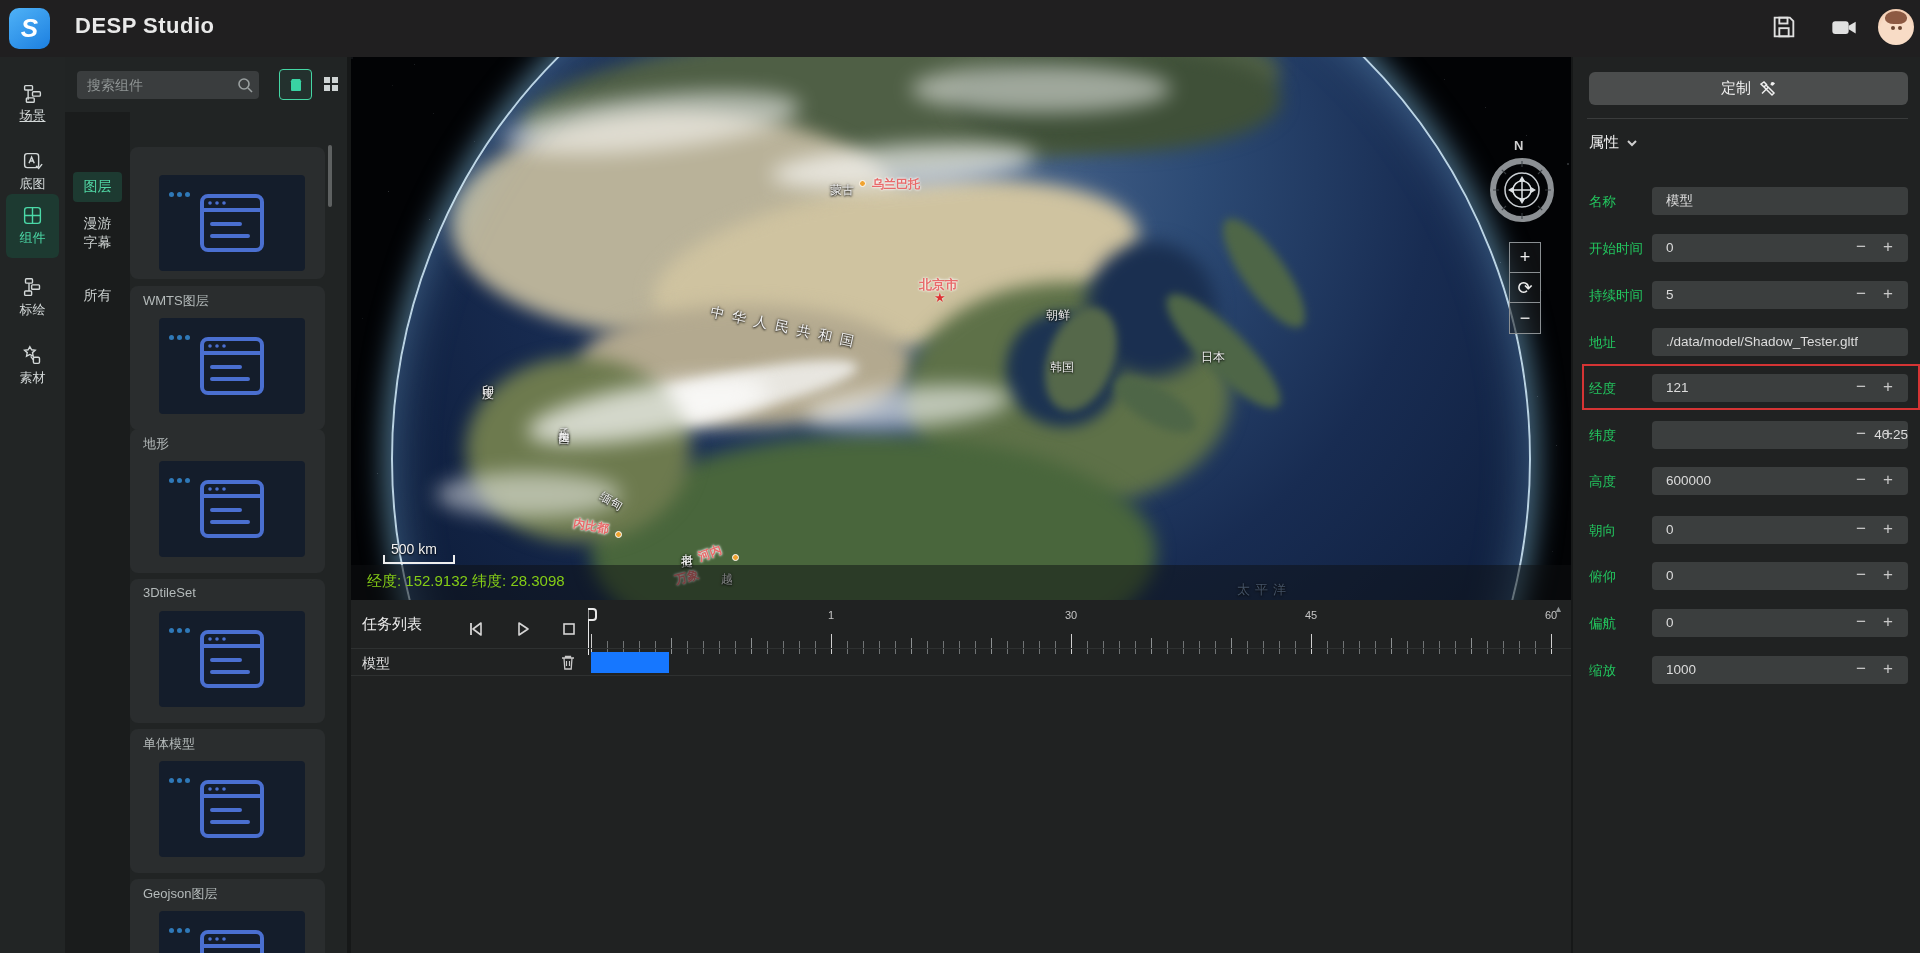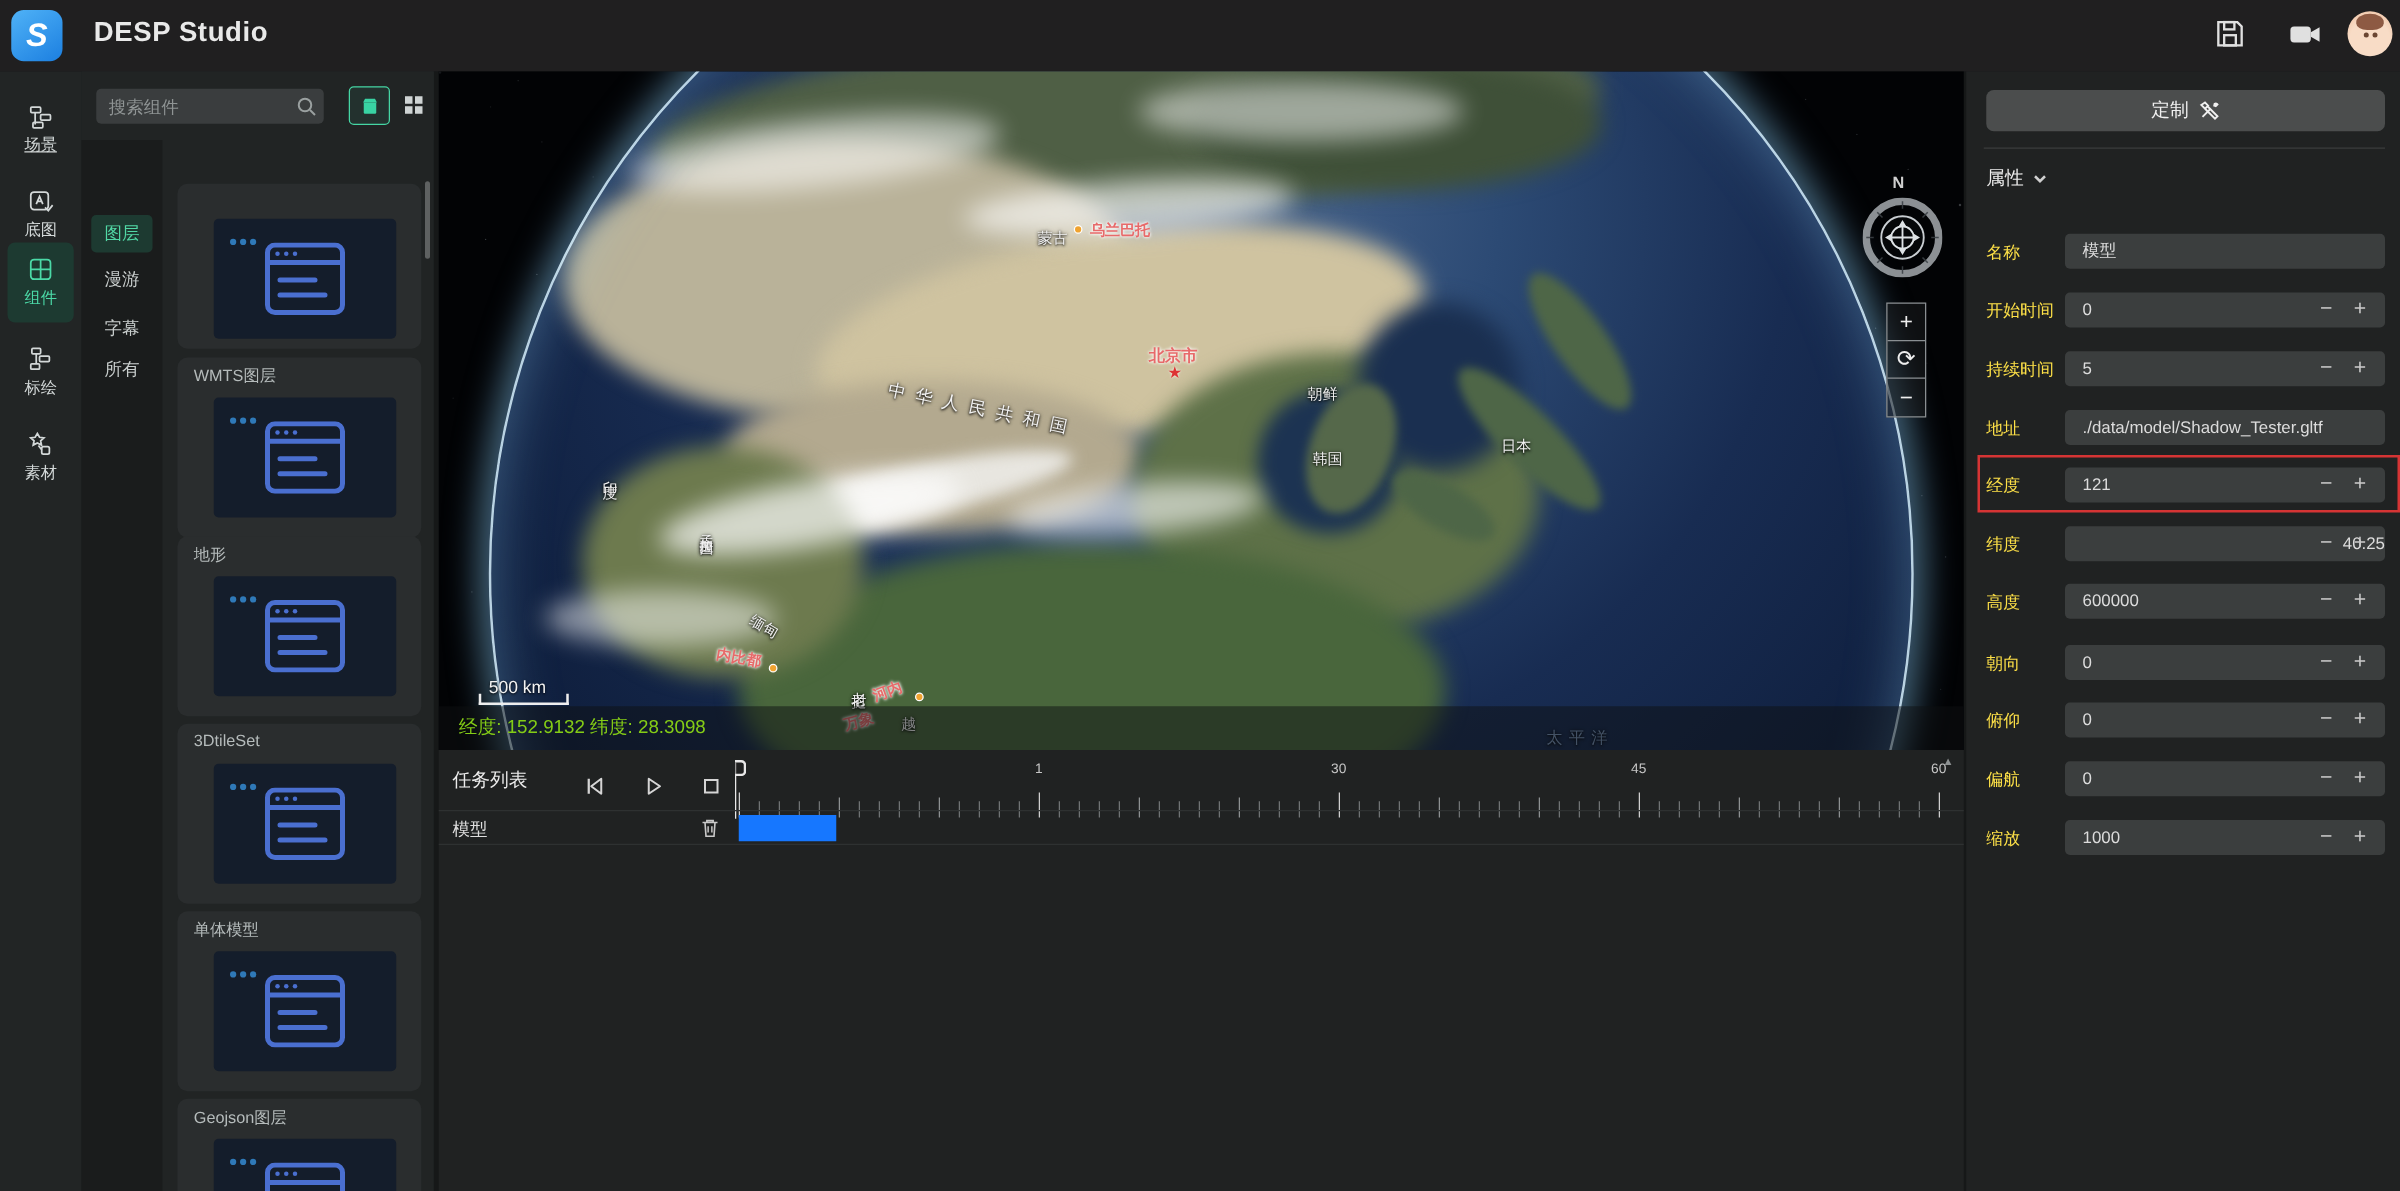--- a/index.html
+++ b/index.html
@@ -30,31 +30,31 @@
   .side-item .lbl { font-size:13px; }
   .side-item.active { background:#1d3a31; color:#4bd9a7; height:64px; }
   #si-scene{top:18px;text-decoration:underline;} #si-basemap{top:86px;} #si-comp{top:137px;text-align:right;} #si-plot{top:212px;} #si-material{top:280px;}
 
   
   #comp-panel { position:absolute; left:65px; top:57px; width:282px; height:896px; background:#212424; }
   #tab-col { position:absolute; left:0; top:55px; width:65px; height:841px; background:#1a1c1c; }
   .comp-tab { position:absolute; left:8px; width:49px; height:30px; border-radius:4px; color:#c9cecd;
     font-size:14px; display:flex; align-items:center; justify-content:center; }
   .comp-tab.active { background:#1d3a31; color:#52d9a6; }
-  #tab0{top:60px;} #tab1{top:97px;} #tab2{top:136px;} #tab3{top:169px;}
+  #tab0{top:60px;} #tab1{top:97px;} #tab2{top:116px;} #tab3{top:169px;}
   #search-row { position:absolute; left:0; top:0; width:282px; height:55px; background:#212424; z-index:5; }
   #search-input { position:absolute; left:12px; top:14px; width:182px; height:28px; background:#3a3d3e;
     border:none; border-radius:4px; color:#cfd4d4; font-size:14px; padding:0 30px 0 10px; outline:none;
     font-family:inherit; }
   #search-input::placeholder { color:#8f9494; }
   #search-mag { position:absolute; left:172px; top:20px; width:16px; height:16px; color:#9aa0a0; }
   #btn-box { position:absolute; left:214px; top:12px; width:33px; height:31px; border:1px solid #45d6a4;
     border-radius:4px; background:rgba(60,200,160,.08); display:flex; align-items:center; justify-content:center; }
   #btn-grid { position:absolute; left:254px; top:15px; width:24px; height:24px; display:flex; align-items:center; justify-content:center; }
-  #card-col { position:absolute; left:65px; top:55px; width:217px; height:841px; overflow:hidden;text-align:center; }
+  #card-col { position:absolute; left:53px; top:55px; width:217px; height:841px; overflow:hidden; }
   .card { position:absolute; left:12px; width:195px; height:144px; background:#2a2d2e; border-radius:8px; }
   .card .card-title { position:absolute; left:13px; top:6px; color:#b5bbbb; font-size:13px; }
   .card .tile { position:absolute; left:29px; top:32px; width:146px; height:96px; background:#141d2b; border-radius:4px; }
   .card .dots { position:absolute; left:10px; top:8px; width:30px; height:6px; }
   .card .dots i { display:inline-block; width:5px; height:5px; border-radius:50%; background:#2f79b8; margin-right:3px; }
   .card .win { position:absolute; left:41px; top:19px; width:64px; height:58px; }
   #card0{top:35px;height:132px;} #card0 .tile{top:28px;}
   #card1{top:174px;} #card2{top:317px;} #card3{top:467px;} #card4{top:617px;} #card5{top:767px;height:186px;}
   #card-scroll { position:absolute; left:210px; top:33px; width:4px; height:62px; background:rgba(255,255,255,.28); border-radius:2px; }
 
@@ -110,21 +110,21 @@
   #tl-scroll-up { position:absolute; left:1203px; top:4px; color:#8d9192; font-size:9px; }
 
   
   #props { position:absolute; left:1573px; top:57px; width:347px; height:896px; background:#202222; }
   #customize-btn { position:absolute; left:16px; top:15px; width:319px; height:33px; background:#4b4d4d;
     border-radius:6px; color:#f0f0f0; font-size:15px; display:flex; align-items:center; justify-content:center; gap:8px; }
   #props-divider { position:absolute; left:14px; top:61px; width:321px; height:1px; background:#3a3c3c; }
   #props-header { position:absolute; left:16px; top:76px; color:#ececec; font-size:15px; display:flex; align-items:center; gap:7px; }
   #props-header svg { width:12px; height:12px; stroke:#cfcfcf; fill:none; stroke-width:2; }
   .field-row { position:absolute; left:0; width:347px; height:28px; }
-  .field-label { position:absolute; left:16px; top:6px; color:#fde047; font-size:13.5px; }
+  .field-label { position:absolute; left:16px; top:6px; color:#22c55e; font-size:13.5px; }
   .field-input { position:absolute; left:79px; top:0; width:256px; height:28px; background:#3b3e3e;
     border-radius:4px; color:#dcdcdc; font-size:13.5px; line-height:28px; padding-left:14px; white-space:nowrap; overflow:hidden; }
   .stepper { position:absolute; top:0; height:28px; line-height:26px; color:#c9c9c9; font-size:17px; }
   .step-minus { left:283px; } .step-plus { left:310px; }
   #fr0{top:130px;} #fr1{top:177px;} #fr2{top:224px;} #fr3{top:271px;} #fr4{top:317px;} #fr5{top:364px;text-align:right;}
   #fr6{top:410px;} #fr7{top:459px;} #fr8{top:505px;} #fr9{top:552px;} #fr10{top:599px;}
   #highlight-box { position:absolute; left:9px; top:307px; width:338px; height:46px; border:2px solid #d53434; z-index:5; pointer-events:none; }
 </style>
 </head>
 <body>

